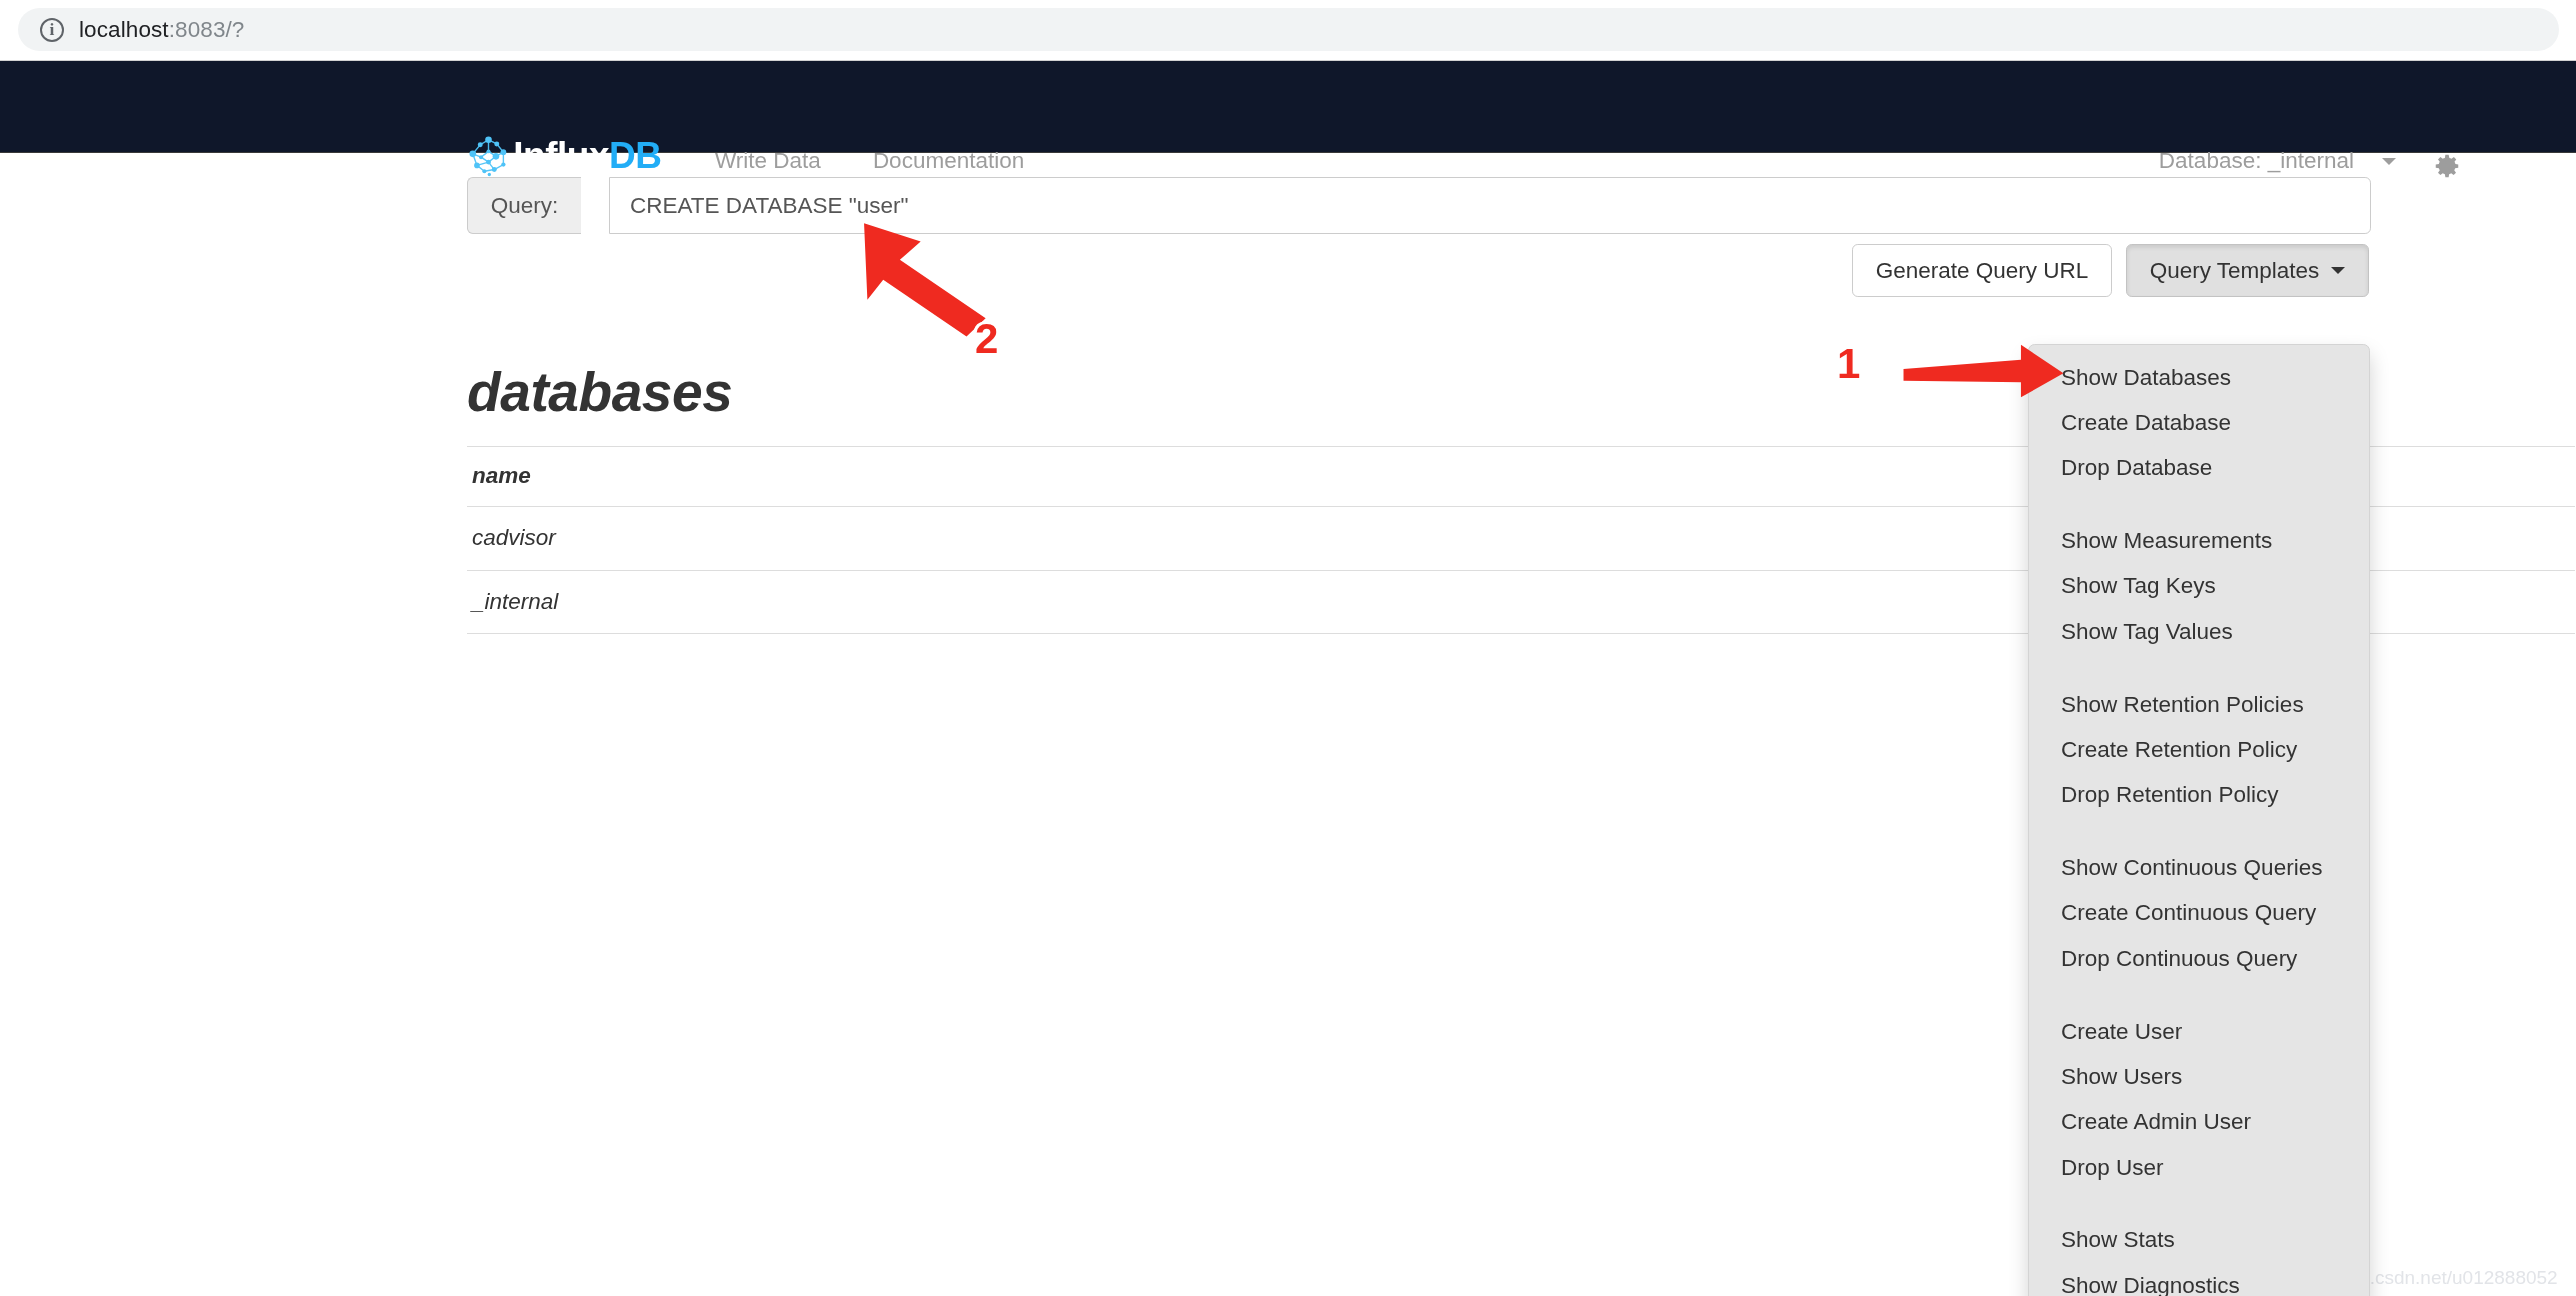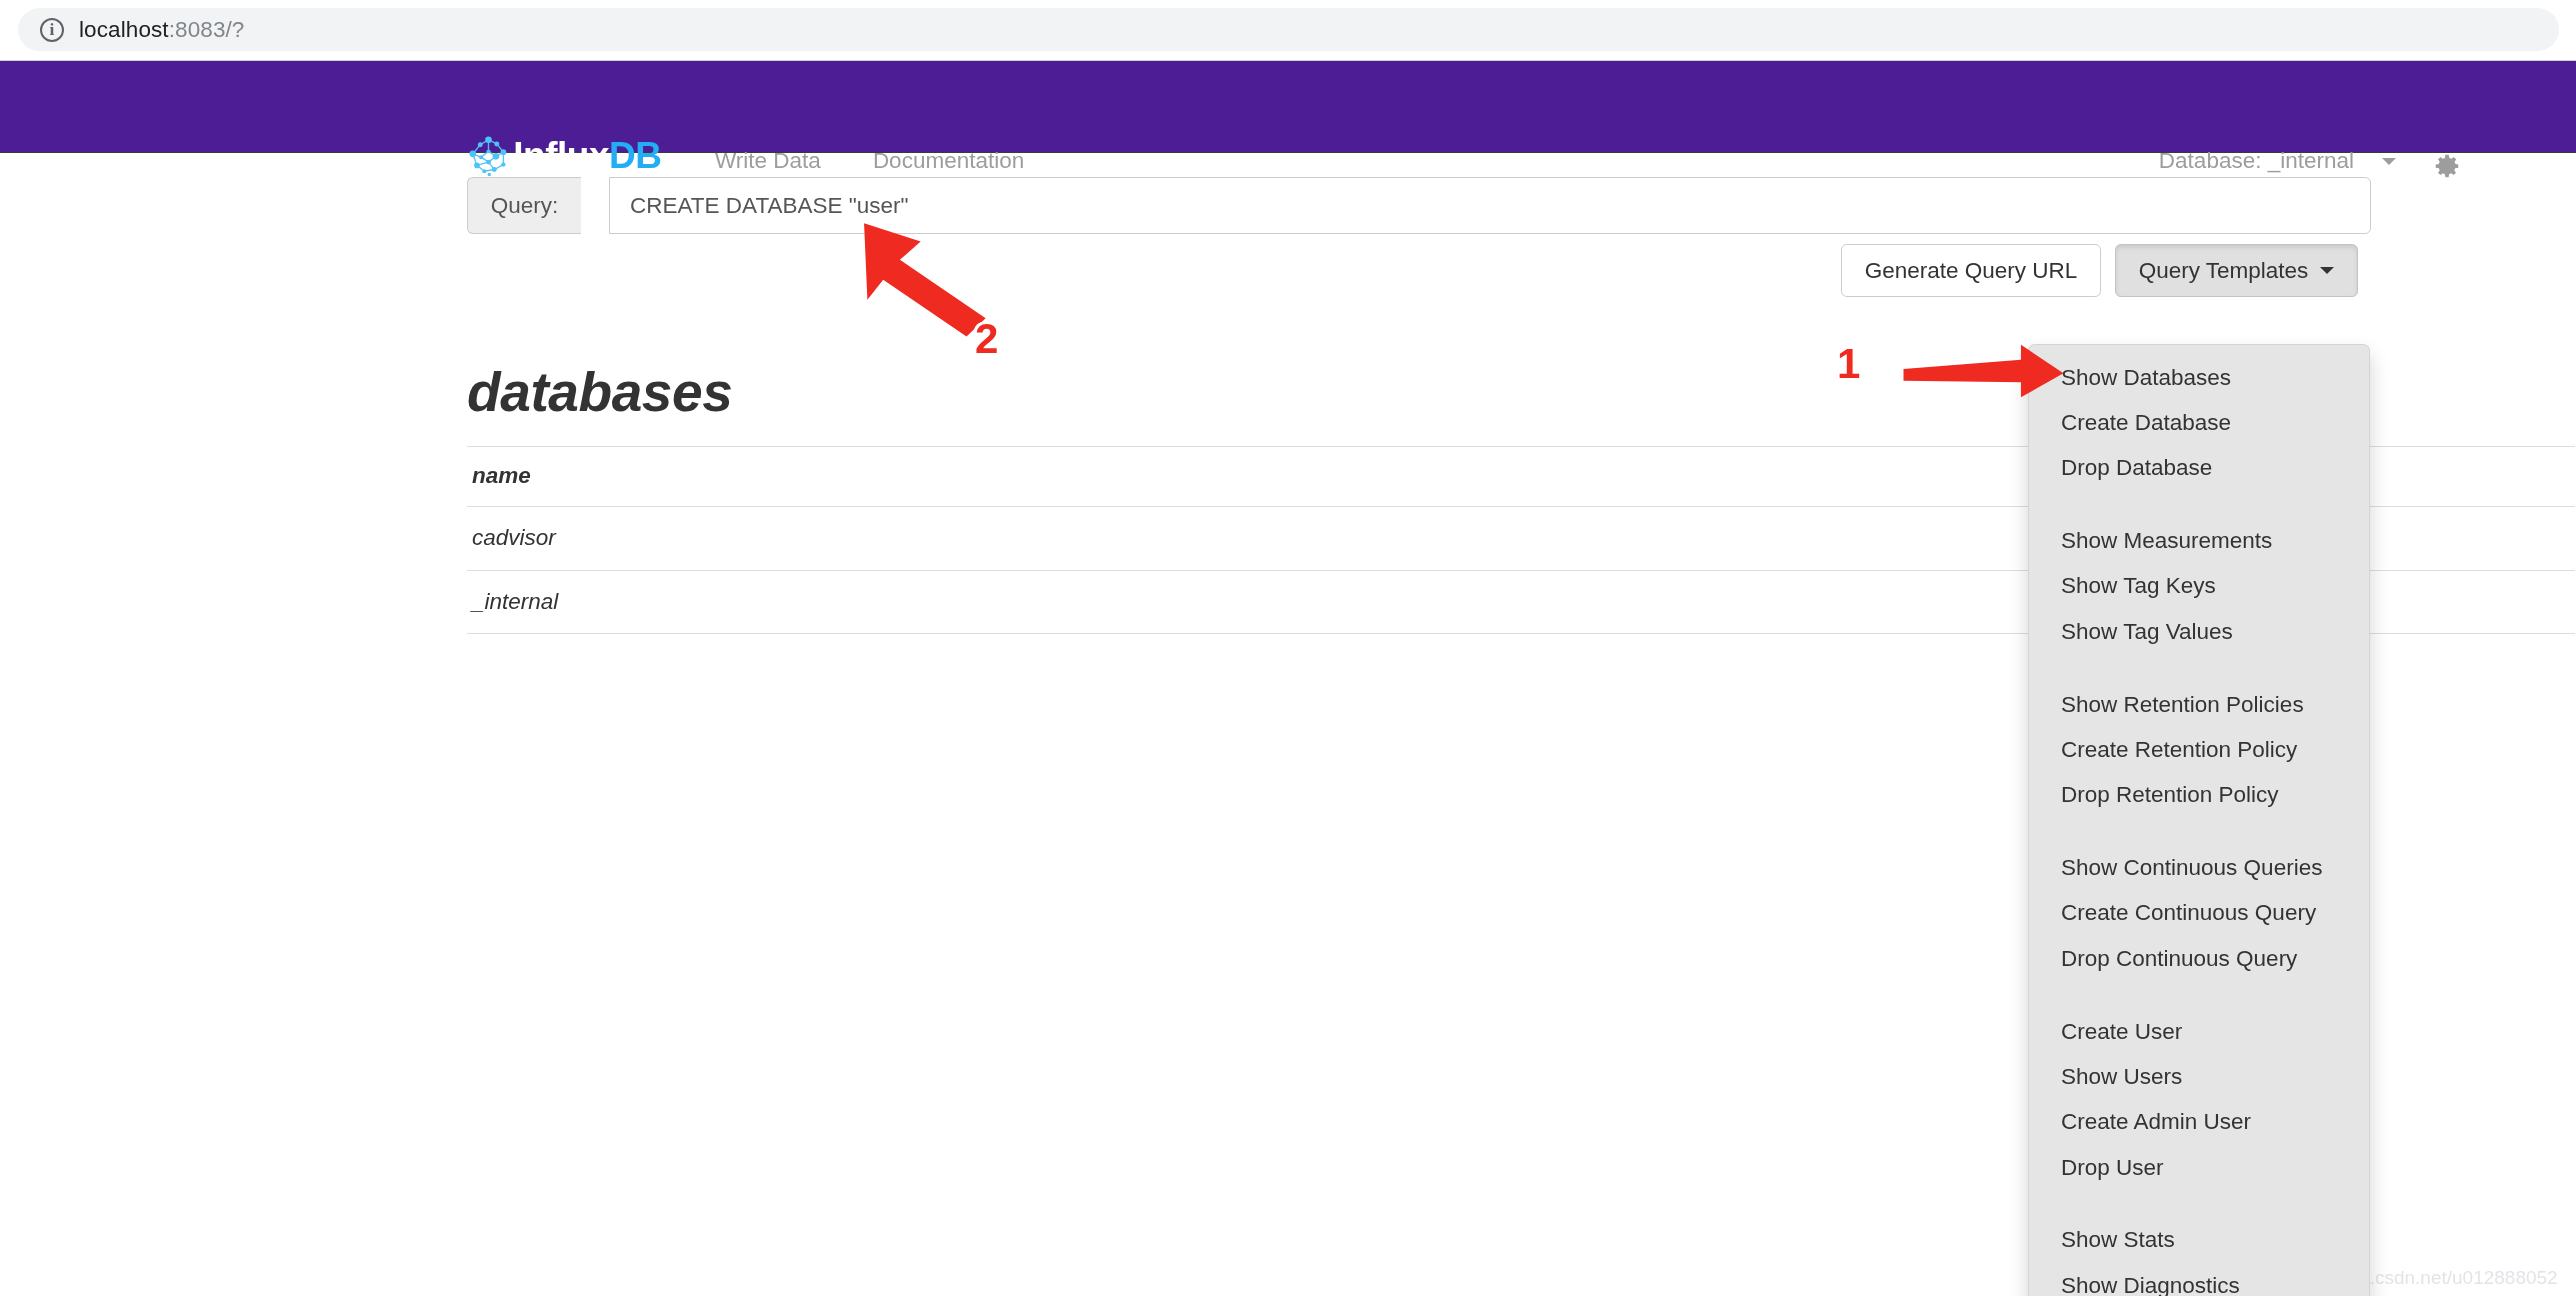--- a/index.html
+++ b/index.html
@@ -52,21 +52,21 @@
   .urlbar-shadow {
     position: absolute; left: 0; top: 60px;
     width: 2576px; height: 2.5px;
     background: linear-gradient(to bottom, #c8c8c8, #ffffff);
   }
 
   
   .navbar {
     position: absolute; left: 0; top: 61px;
     width: 2576px; height: 92px;
-    background: #4c1d95;
+    background: #0f172a;
     border-bottom: 0.8px solid #3a3a3a;
     text-align: right;
   }
   .brand {
     position: absolute; left: 467px; top: 73px;
     display: flex; align-items: center; gap: 3.3px;
   }
   .brand-mark { width: 43px; height: 43px; display:block; }
   .brand-text {
     font-size: 37px; font-weight: bold; letter-spacing: -0.5px;
@@ -126,21 +126,21 @@
     border: 0.8px solid #cccccc;
     border-radius: 0 5.8px 5.8px 0;
     padding: 0 20px;
     font-size: 22.5px; color: #555555;
     font-family: "Liberation Sans", sans-serif;
     outline: none;
   }
 
   
   .btn-row {
-    position: absolute; right: 218px; top: 244px;
+    position: absolute; right: 207px; top: 244px;
     display: flex; align-items: flex-end; gap: 13.3px;
   }
   .btn {
     height: 53px;
     padding: 0 23px;
     font-size: 22.5px;
     font-family: "Liberation Sans", sans-serif;
     border-radius: 5.8px;
     border: 0.8px solid #cccccc;
     background: #ffffff;

